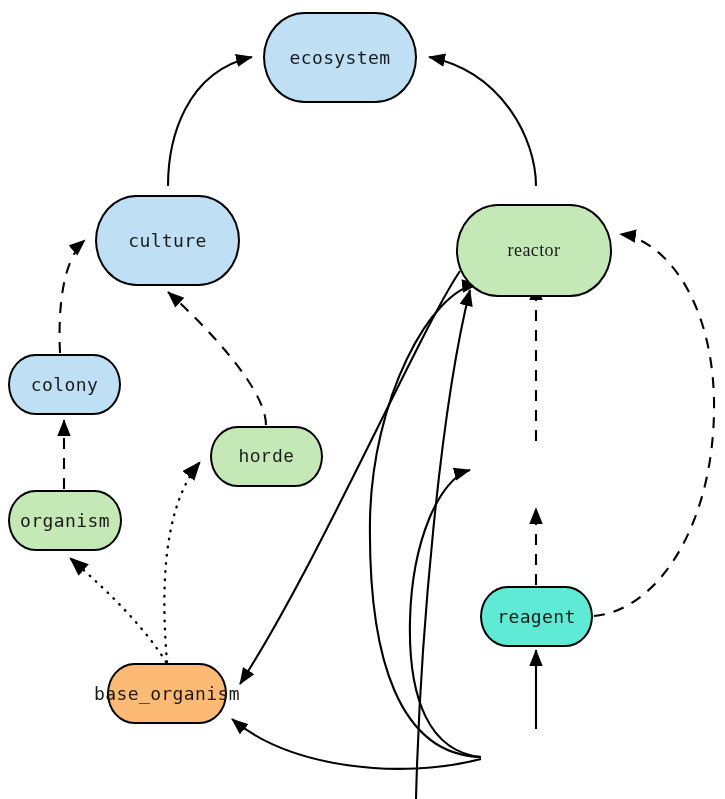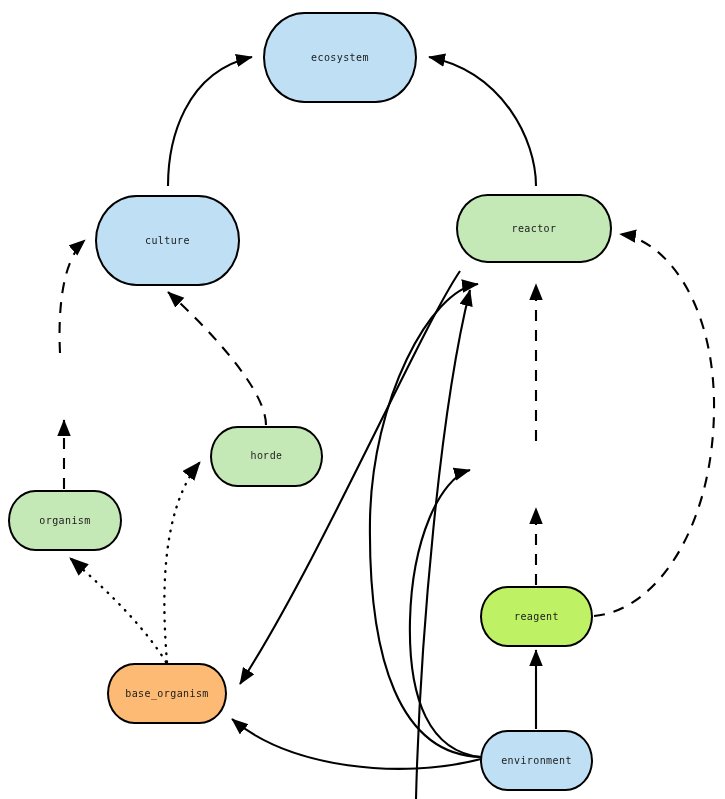--- a/index.html
+++ b/index.html
@@ -3,21 +3,21 @@
 <meta charset="utf-8">
 <style>
   html,body{margin:0;padding:0;background:#ffffff;}
   body{width:725px;height:799px;overflow:hidden;
        font-family:"DejaVu Sans Mono","Liberation Mono",monospace;}
   #canvas{position:relative;width:725px;height:799px;background:#fff;}
   #edges{position:absolute;left:0;top:0;width:725px;height:799px;}
   .node{position:absolute;box-sizing:border-box;
         border:2.2px solid #000;display:flex;align-items:center;
         justify-content:center;}
-  .node span{font-size:10px;color:#1a1a1a;letter-spacing:.4px;
+  .node span{font-size:18px;color:#1a1a1a;letter-spacing:.4px;
              white-space:nowrap;}
 </style>
 </head>
 <body>
 
 <div id="canvas">
 
   <svg id="edges" viewBox="0 0 725 799" xmlns="http://www.w3.org/2000/svg">
     <defs>
       <marker id="ah" markerWidth="9" markerHeight="9" refX="7.6" refY="3.2" orient="auto" markerUnits="strokeWidth">
@@ -65,32 +65,32 @@
       <path d="M167,662 C162,600 160,510 200,462"></path>
     </g>
   </svg>
 
   <div class="node" style="left: 263px; top: 12px; width: 154px; height: 91px; background: rgb(191, 223, 245); border-radius: 42px / 46px;">
     <span>ecosystem</span>
   </div>
   <div class="node" style="left: 95px; top: 187px; width: 145px; height: 91px; background: rgb(191, 223, 245); border-radius: 42px / 46px; margin-top: 8px;">
     <span>culture</span>
   </div>
-  <div class="node" style="left: 456px; top: 194px; width: 156px; height: 69px; background: rgb(197, 232, 183); border-radius: 42px / 46px;">
+  <div class="node" style="left: 456px; top: 204px; width: 156px; height: 93px; background: rgb(197, 232, 183); border-radius: 42px / 46px; font-family: Liberation Serif, serif;">
     <span>reactor</span>
+  </div>
+  <div class="node" style="left: 8px; top: 354px; width: 113px; height: 61px; background: rgb(191, 223, 245); border-radius: 28px / 31px;">
+    <span>colony</span>
   </div>
   <div class="node" style="left: 210px; top: 426px; width: 113px; height: 61px; background: rgb(197, 232, 183); border-radius: 28px / 31px; font-family: Liberation Mono, monospace;">
     <span>horde</span>
   </div>
   <div class="node" style="left: 8px; top: 490px; width: 114px; height: 61px; background: rgb(197, 232, 183); border-radius: 28px / 31px;">
     <span>organism</span>
   </div>
-  <div class="node" style="left: 480px; top: 586px; width: 113px; height: 61px; background: #bef264; border-radius: 28px / 31px;">
+  <div class="node" style="left: 480px; top: 586px; width: 113px; height: 61px; background: #5eead4; border-radius: 28px / 31px;">
     <span>reagent</span>
   </div>
   <div class="node" style="left: 107px; top: 663px; width: 120px; height: 61px; background: #fdba74; border-radius: 28px / 31px;">
     <span>base_organism</span>
   </div>
-  <div class="node" style="left: 480px; top: 730px; width: 113px; height: 61px; background: rgb(191, 223, 245); border-radius: 28px / 31px;">
-    <span>environment</span>
-  </div>
 
 </div>
 
 </body></html>

